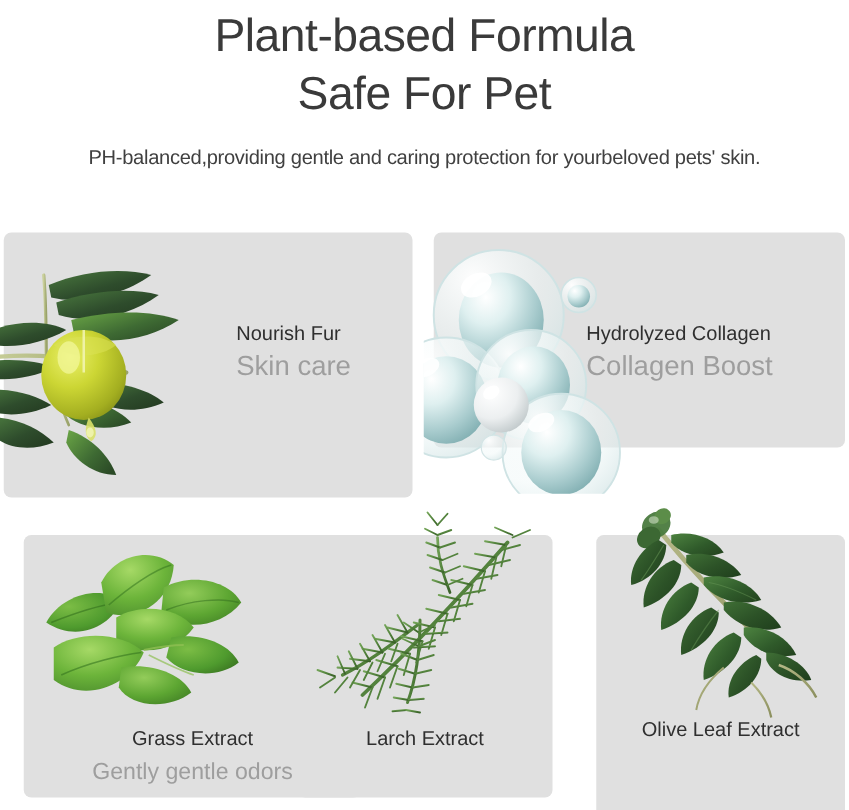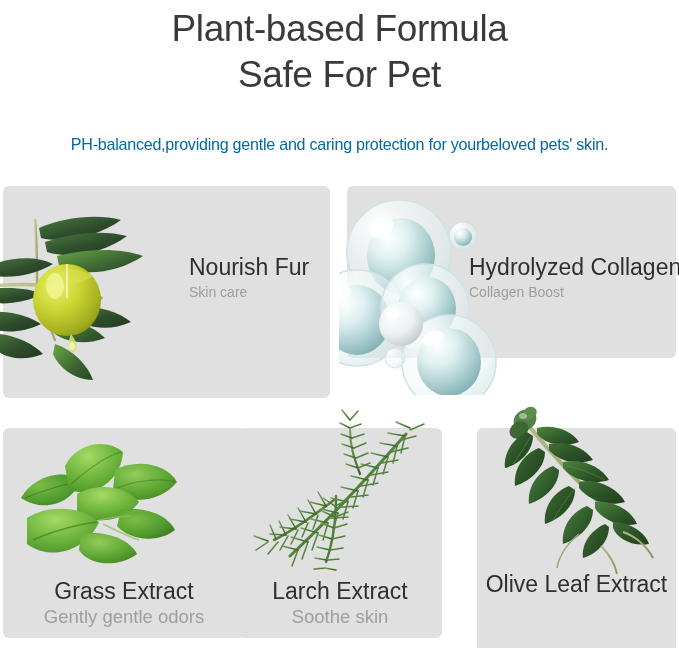--- a/index.html
+++ b/index.html
@@ -33,63 +33,62 @@
     padding-top: 6px;
   }
   .title-line2 { display: block; }
 
   .tagline {
     position: absolute;
     top: 116px;
     left: 0;
     width: 679px;
     text-align: center;
-    color: #0369a1;
+    color: #404040;
     font-size: 16.1px;
     line-height: 20px;
     letter-spacing: -0.25px;
     white-space: nowrap;
-    margin-top: 18px;
   }
 
   
   .card {
     position: absolute;
     background: #e0e0e0;
     border-radius: 6px;
     overflow: visible;
   }
   .card-art {
     position: absolute;
     pointer-events: none;
   }
   .card-text { position: absolute; }
   .card-title {
     color: #2f2f2f;
-    font-size: 23px;
+    font-size: 16px;
     line-height: 25px;
     white-space: nowrap;
   }
   .card-sub {
     color: #9e9e9e;
-    font-size: 14px;
+    font-size: 22px;
     line-height: 25px;
     white-space: nowrap;
   }
 
   
   #card-nourish-fur { left: 3px;   top: 186px; width: 327px; height: 212px; }
   #card-collagen    { left: 347px; top: 186px; width: 329px; height: 172px; }
 
   
   #card-nourish-fur .card-text { left: 186px; top: 69px; text-align: left; }
   #card-collagen .card-text    { left: 122px; top: 69px; text-align: left; }
 
   
-  #card-grass { left: 3px;   top: 428px; width: 242px; height: 210px; }
+  #card-grass { left: 19px;   top: 428px; width: 242px; height: 210px; padding-left: 28px; }
   #card-larch { left: 238px; top: 428px; width: 204px; height: 210px; }
   #card-olive { left: 477px; top: 428px; width: 199px; height: 260px; }
 
   
   #card-grass .card-text,
   #card-larch .card-text,
   #card-olive .card-text {
     left: 50%;
     transform: translateX(-50%);
     text-align: center;
@@ -395,21 +394,20 @@
           <path d="M112 22 L 102 17"></path>
             <path d="M112 22 L 123 18"></path>
           <path d="M112 14 L 104 4"></path>
             <path d="M112 14 L 120 5"></path>
         </g>
       </g>
     </svg>
   </div>
   <div class="card-text">
     <div class="card-title">Larch Extract</div>
-    <div class="card-sub">Soothe skin</div>
   </div>
 </div>
 
 <div class="card" id="card-olive">
   <div class="card-art" id="art-olive-leaf">
     <svg viewBox="0 0 192 172" width="192" height="172" xmlns="http://www.w3.org/2000/svg">
       <defs>
         <linearGradient id="oLeafG" x1="0" y1="0" x2="1" y2="0.9">
           <stop offset="0%" stop-color="#3f6f35"></stop>
           <stop offset="55%" stop-color="#2c5227"></stop>

